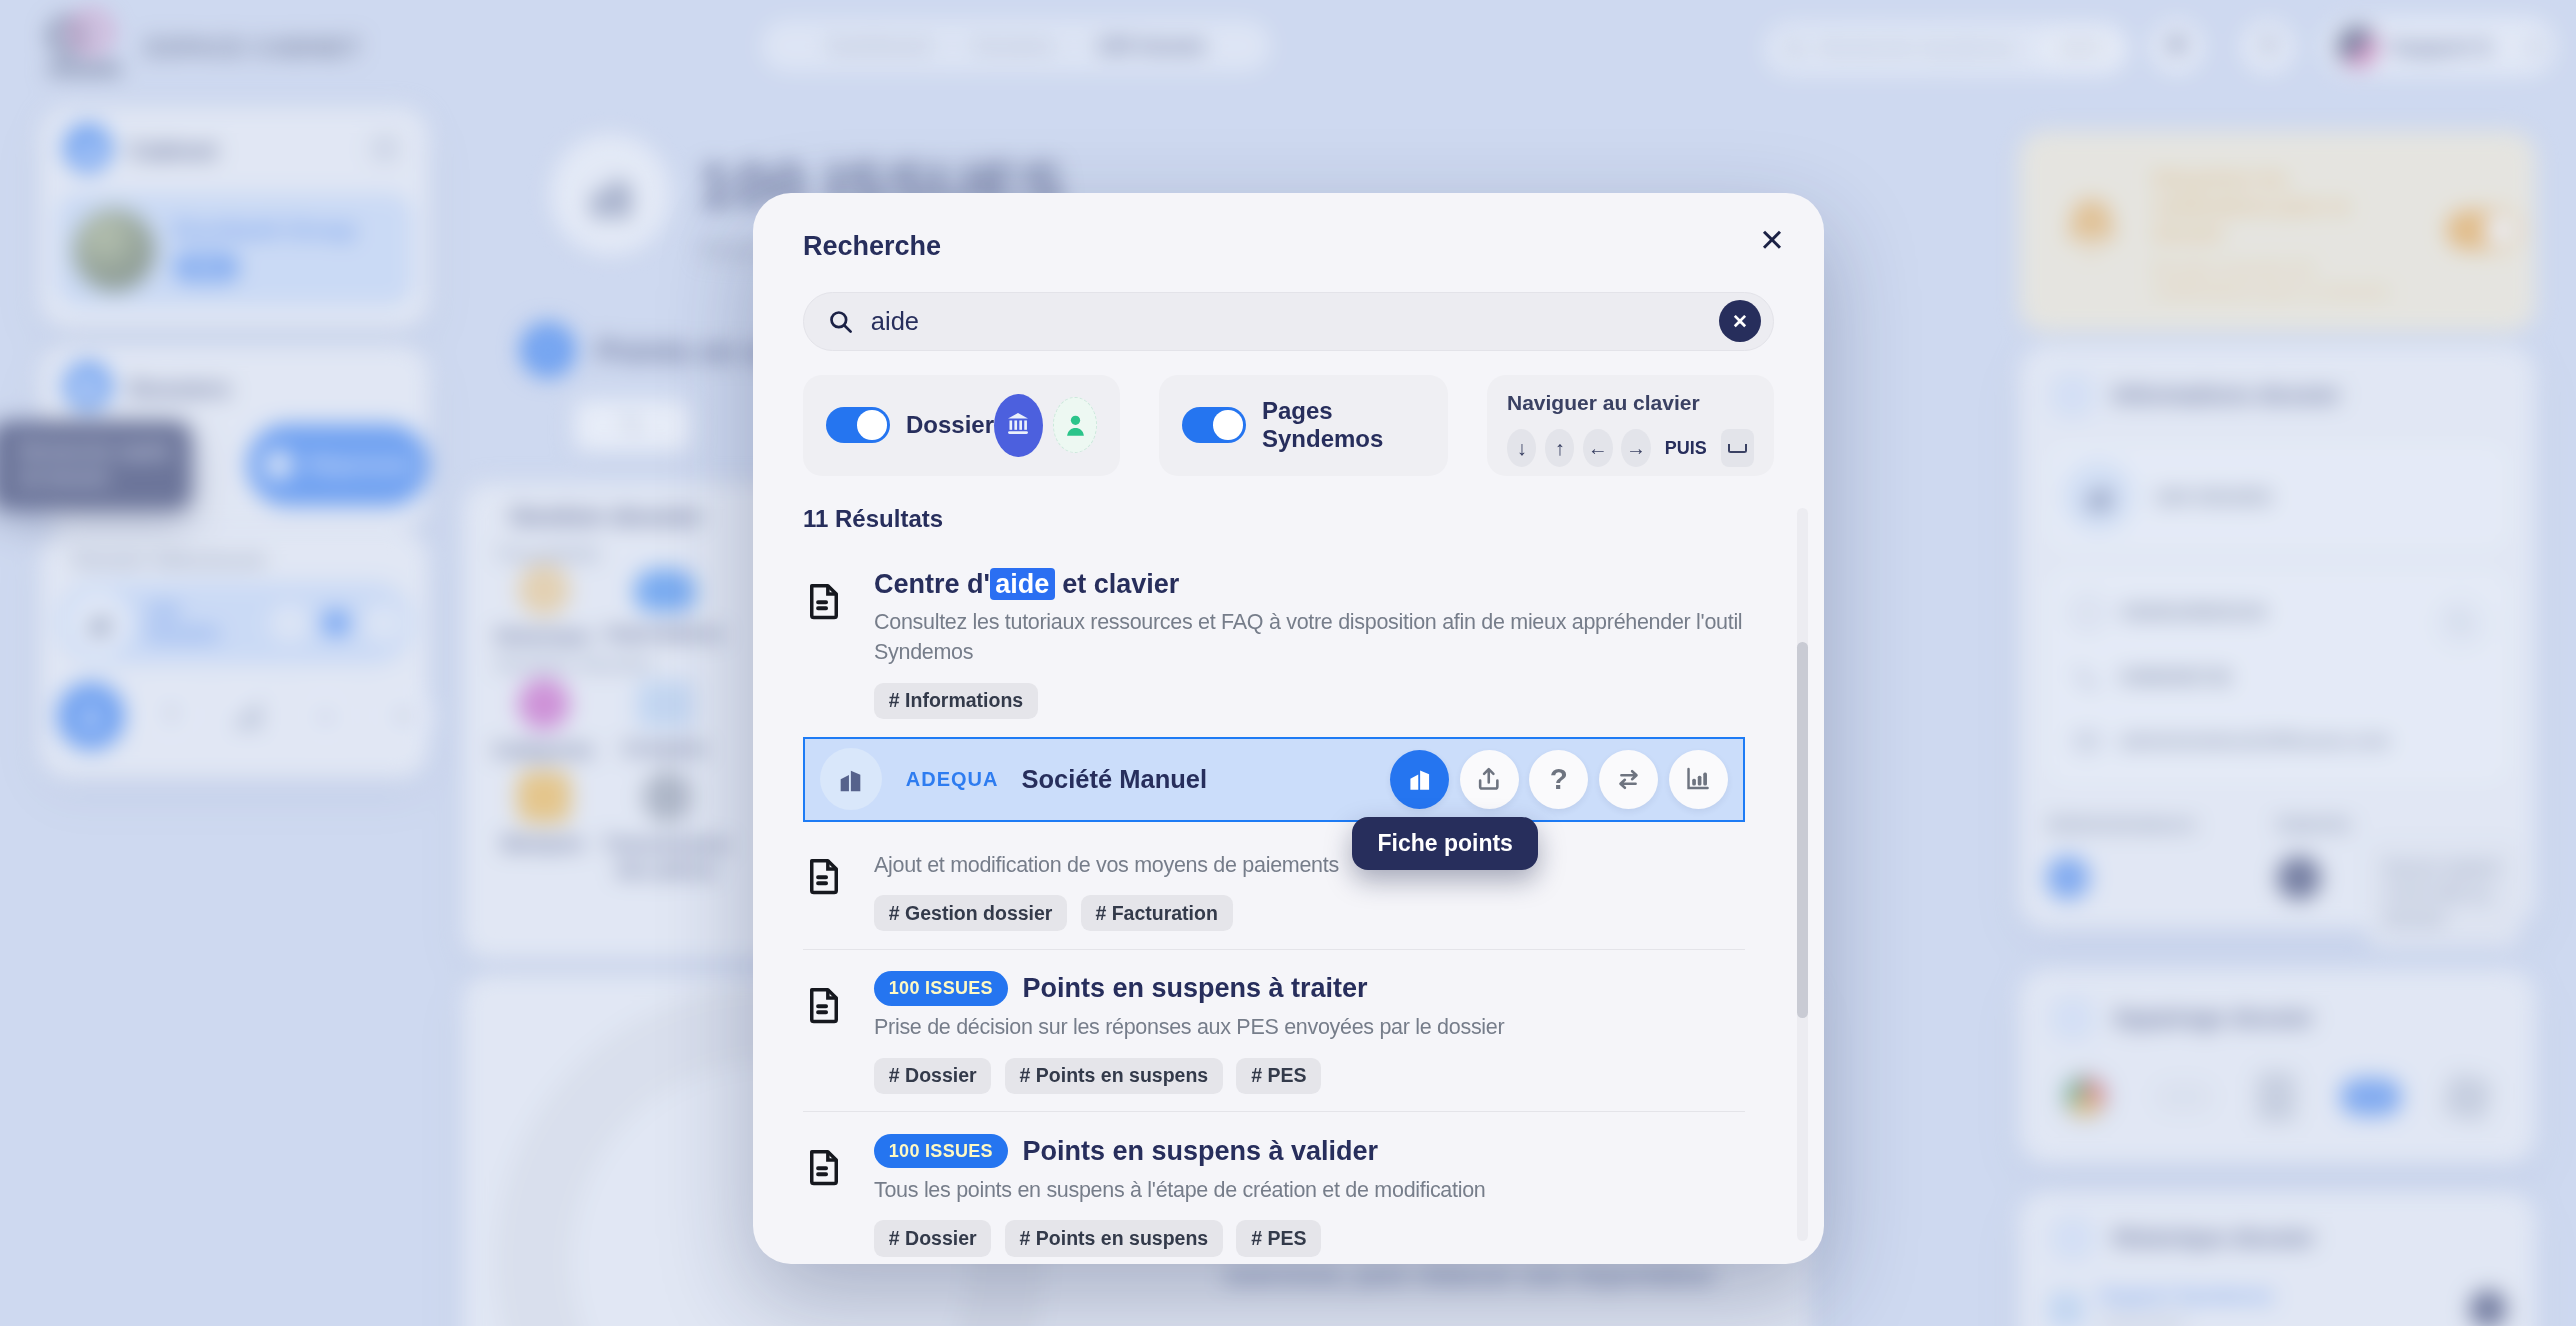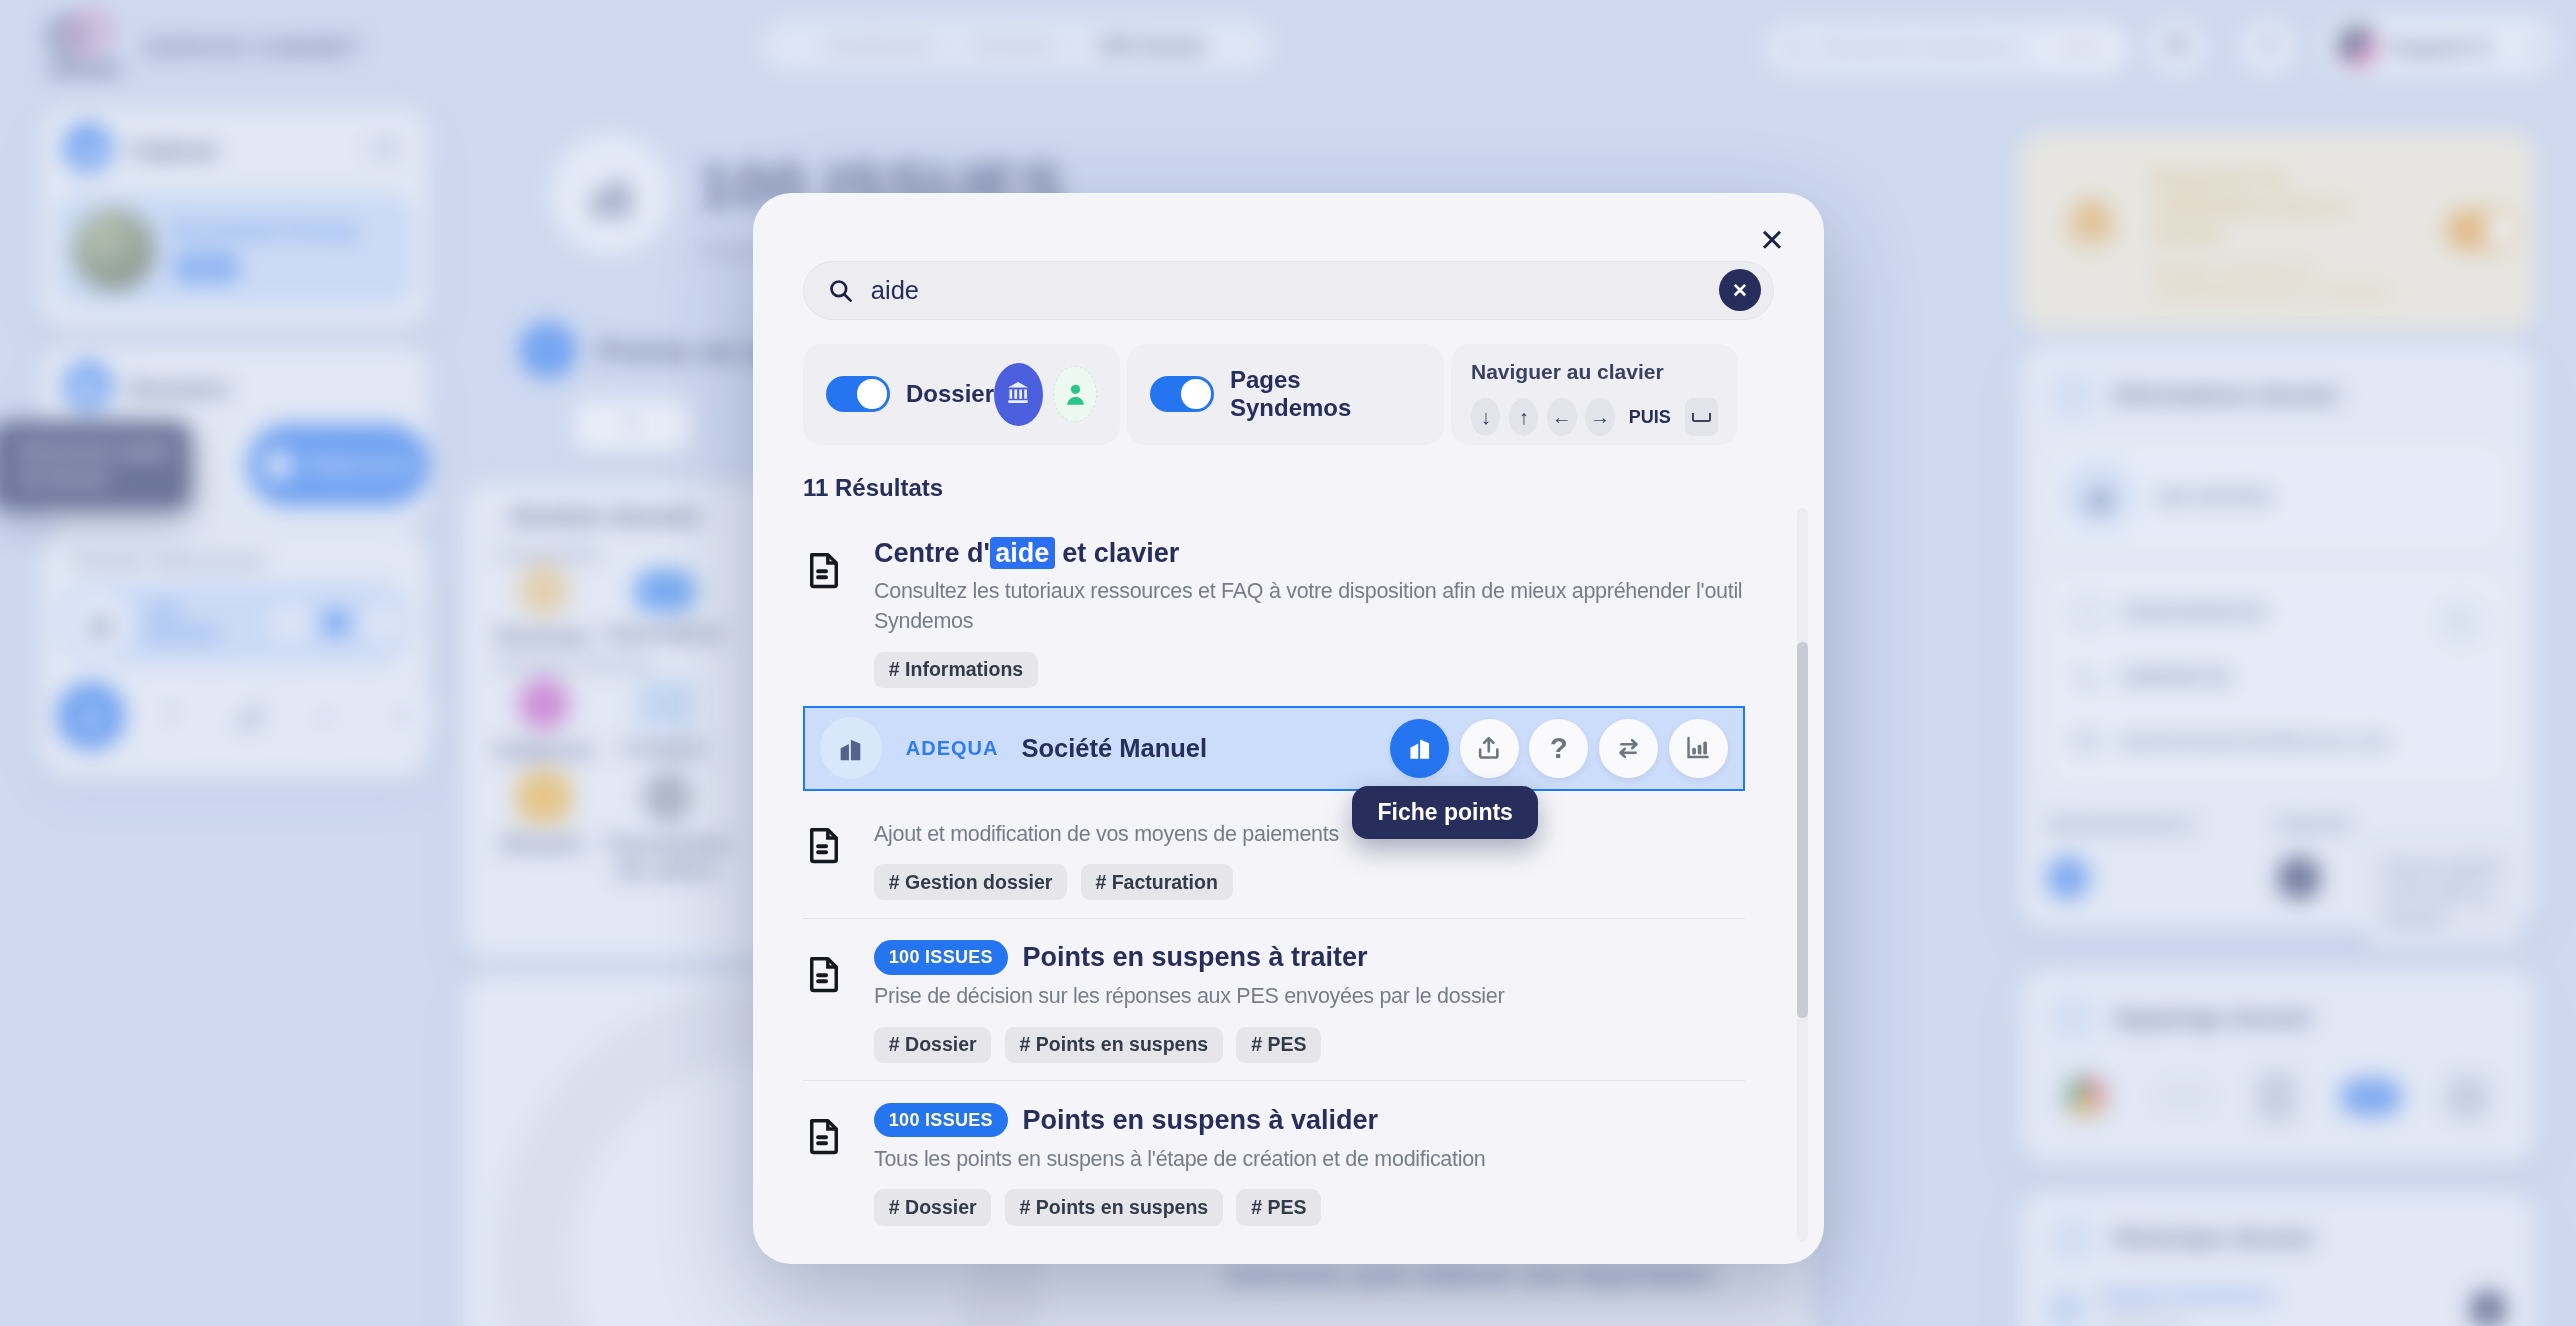--- a/index.html
+++ b/index.html
@@ -27,21 +27,21 @@
     background:#F5F5F9;border-radius:38px;box-shadow:0 34px 94px rgba(25,35,80,.28);
     padding:38px 50px 0;overflow:hidden;}
   #modal-title{font-size:27px;font-weight:700;color:#272E5C}
   #modal-close{position:absolute;top:32px;right:39px;font-size:31px;font-weight:400;color:#1B2145;cursor:pointer;line-height:1}
   #modal-search{margin-top:29.5px;height:59px;background:#ECECF1;border:1.3px solid #E3E3E9;
     border-radius:29.5px;display:flex;align-items:center;padding:0 12px 0 23px;position:relative}
   #modal-search input{border:0;background:transparent;outline:none;font-size:25.5px;color:#272E5C;
     margin-left:14.8px;flex:1;font-family:"Liberation Sans",sans-serif;}
   #clear-btn{width:42px;height:42px;background:#272E5C;border-radius:50%;color:#fff;
     display:flex;align-items:center;justify-content:center;font-size:19px;font-weight:700;cursor:pointer}
-  .filters{margin-top:24px;display:flex;gap:7px}
+  .filters{margin-top:24px;display:flex;gap:39px}
   .filter-card{background:#EFEFF3;border-radius:19px;height:101px}
   .toggle{width:64px;height:36px;background:#2575F0;border-radius:19px;position:relative;flex:none;cursor:pointer}
   .toggle i{position:absolute;right:3.4px;top:3.4px;width:29.5px;height:29.5px;background:#fff;border-radius:50%}
   .filter-label{font-size:24px;font-weight:600;color:#272E5C;margin-left:16px}
   .kb-key{width:38px;height:38px;background:#E3E4EA;border-radius:50%;display:flex;align-items:center;
     justify-content:center;font-size:20px;font-weight:700;color:#3A4163}
   #results-count{margin-top:29.5px;font-size:24px;font-weight:700;color:#272E5C}
   #results-list{margin-top:13.4px;padding-right:29.5px;position:relative}
   .res-row{display:flex;padding:21.5px 0 17.4px;}
   .res-row.septop{border-top:1.3px solid #E4E4E9}
@@ -369,20 +369,21 @@
           <div style="font-size:17px;color:#8A93AC;margin-top:6.7px;">22/01/2024</div>
         </div>
         <div class="circle" style="width:38px;height:38px;background:#39406B;"></div>
       </div>
     </div>
   </div>
 
   <div id="scrim"></div>
 
   <div id="modal">
+    <div id="modal-title">Recherche</div>
     <div id="modal-close">✕</div>
 
     <div id="modal-search">
       <svg viewBox="0 0 24 24" width="27" height="27">
           <circle cx="10.5" cy="10.5" r="6.5" fill="none" stroke="#1B2145" stroke-width="2.4"></circle>
           <line x1="15.5" y1="15.5" x2="21" y2="21" stroke="#1B2145" stroke-width="2.4" stroke-linecap="round"></line>
         </svg>
       <input type="text" value="aide" style="">
       <div id="clear-btn">
         <span>✕</span>

